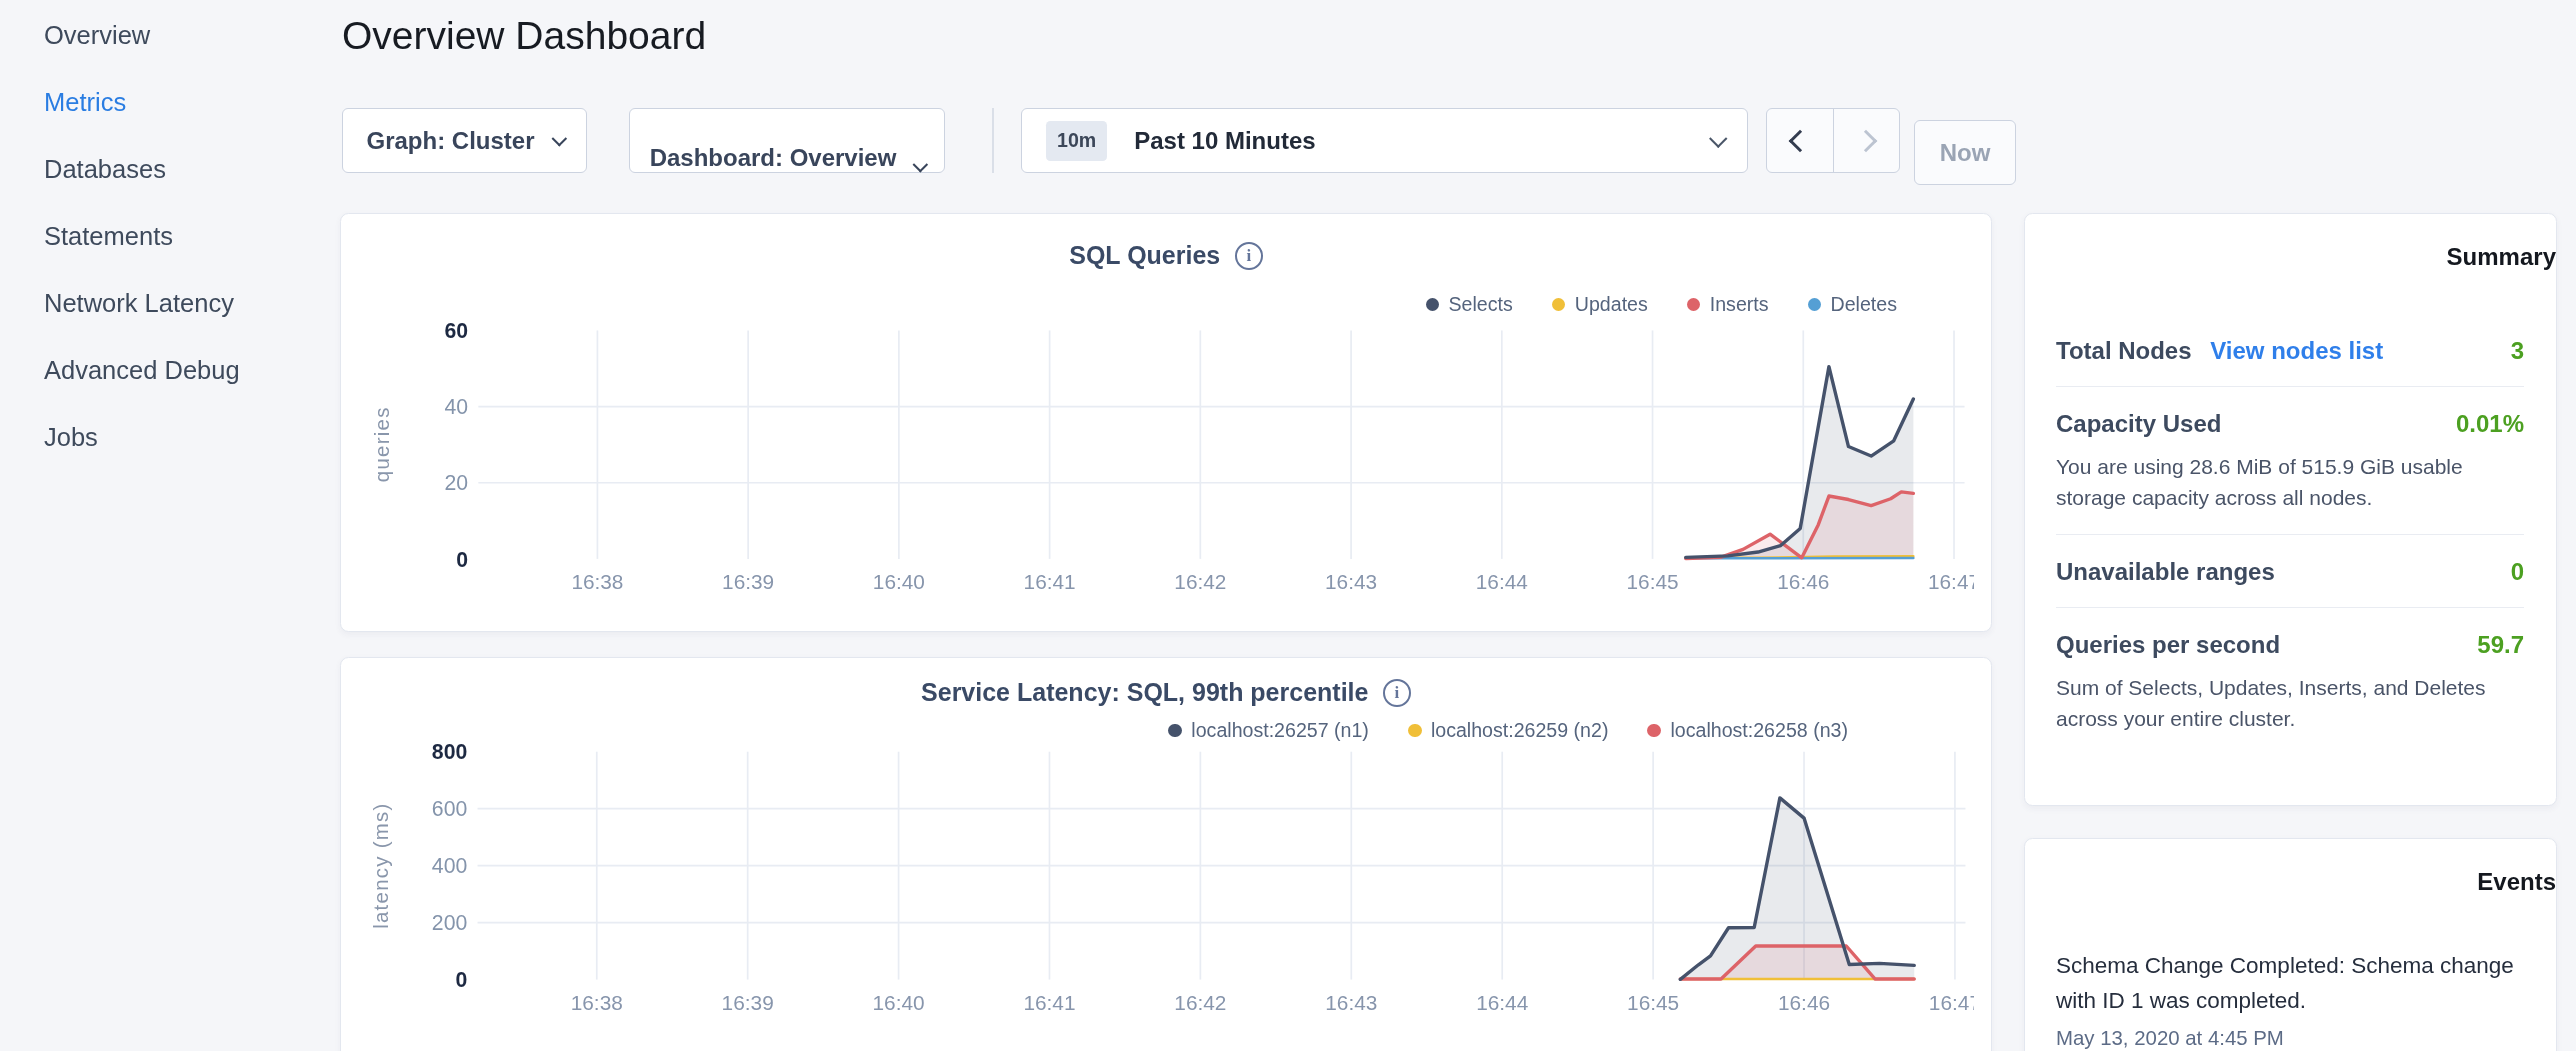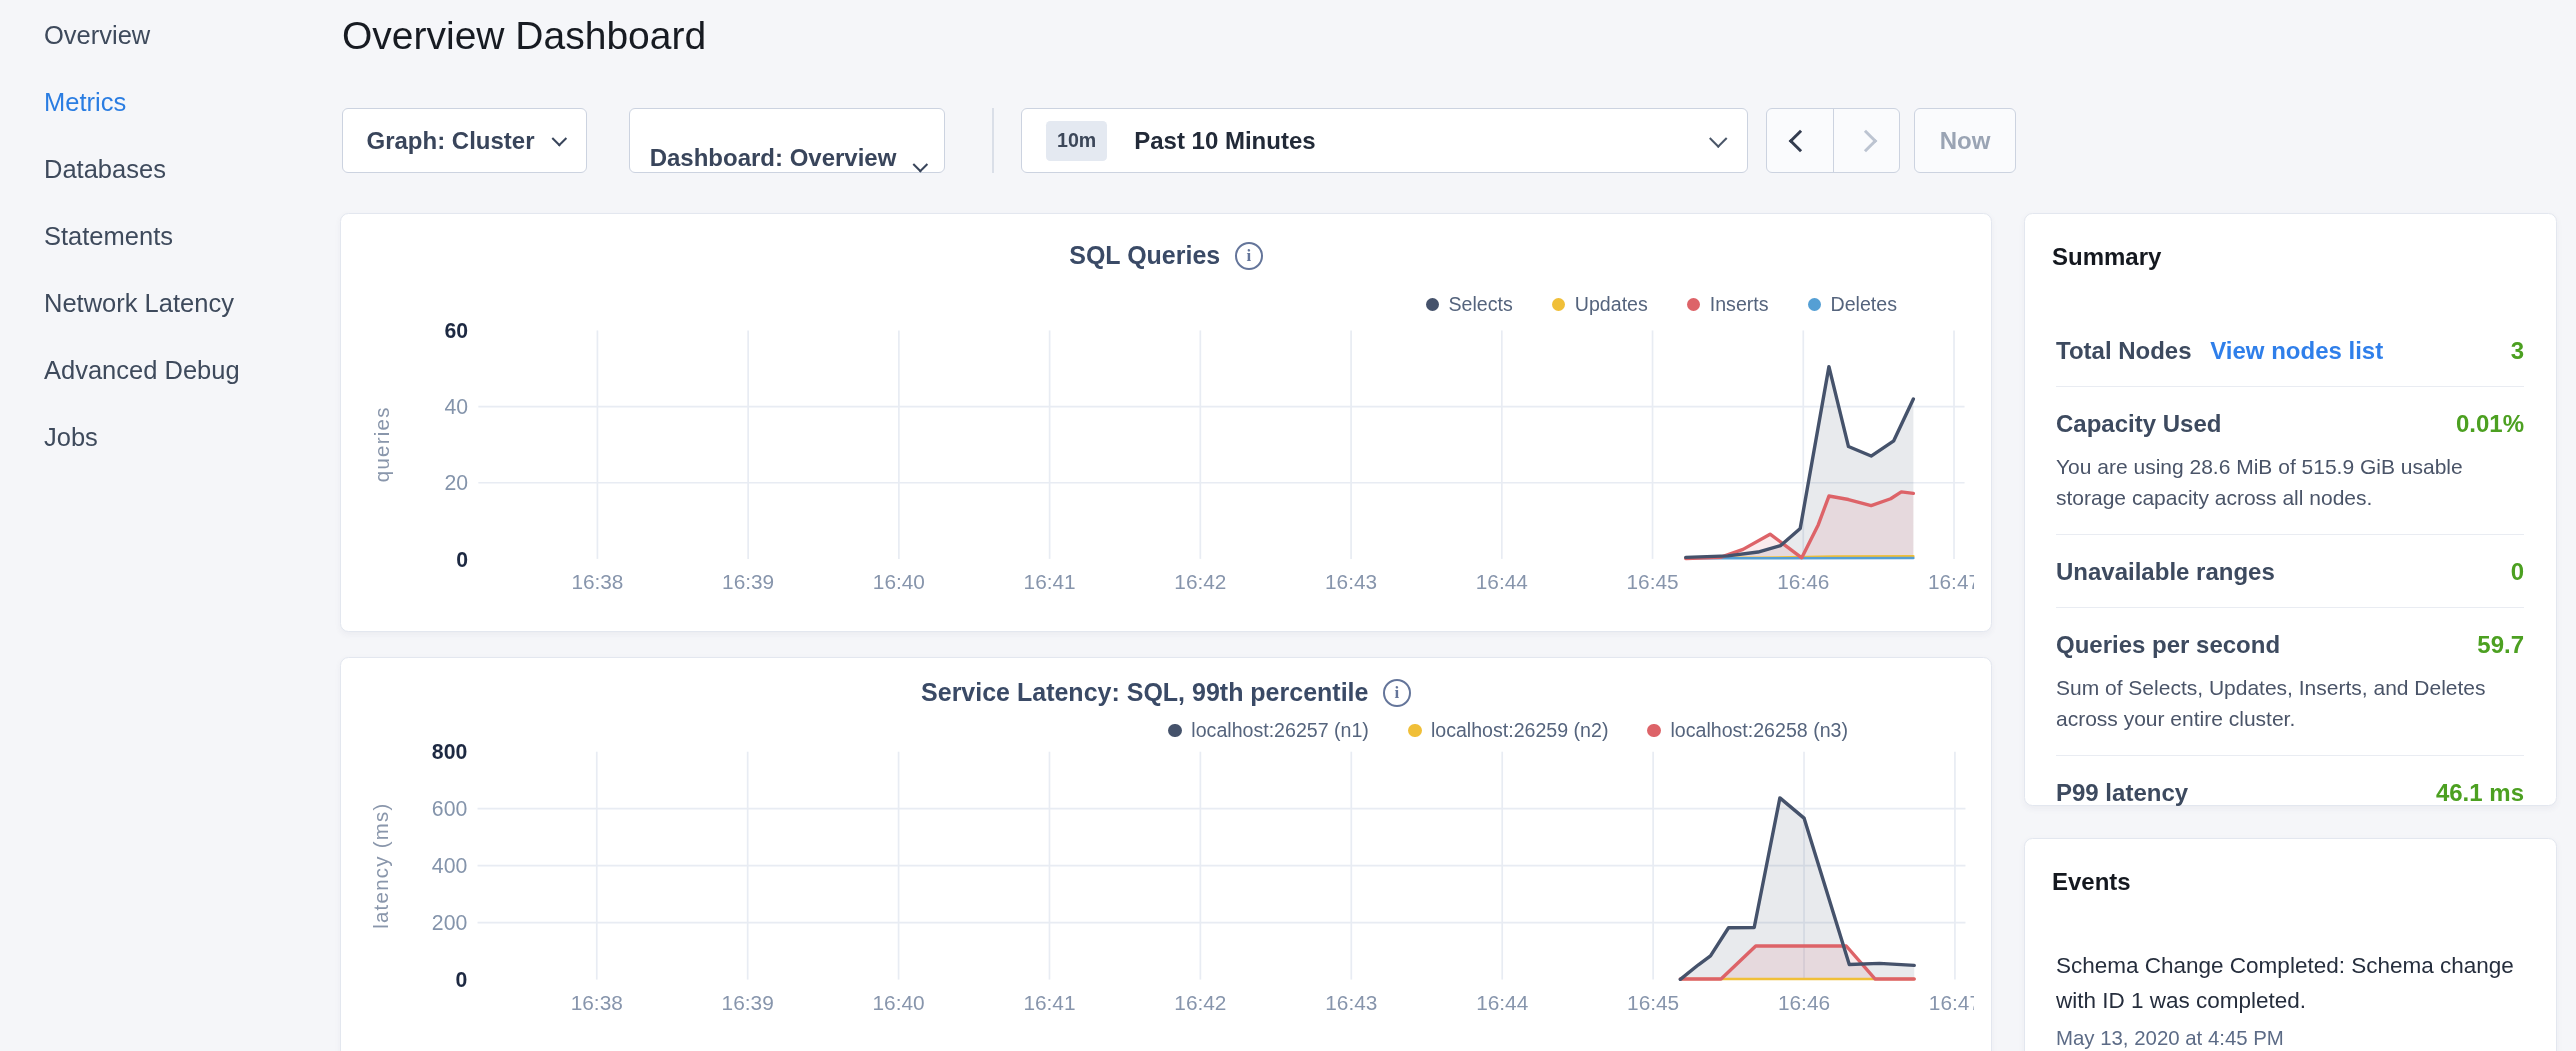--- a/index.html
+++ b/index.html
@@ -25,21 +25,21 @@
   #graph-select { left:342px; width:245px; }
   #dashboard-select { left:629px; width:316px;align-items:flex-end; }
   .v-divider { position:absolute; left:992px; top:108px; width:1.7px; height:65px; background:#dadfe8; }
   #time-box { left:1021px; width:727px; padding:0 24px; }
   .time-badge { background:#e4e9f1; color:#3c4759; font-weight:700; font-size:19.6px; padding:8.5px 11px; border-radius:4.3px; }
   .time-label { margin-left:27px; font-size:24px; font-weight:700; color:#222a38; }
   #time-box .chev { margin-left:auto; }
   #nav-group { left:1766px; width:134px; background:#fafbfd; padding:0; overflow:hidden; }
   .nav-btn { flex:1; height:100%; display:flex; align-items:center; justify-content:center; cursor:pointer; }
   .nav-btn.prev { border-right:0.9px solid #ccd3e0; }
-  #now-btn { left:1914px; width:102px; background:#fafbfd; justify-content:center; font-size:24px; font-weight:700; color:#9aa4b4; }
+  #now-btn { left:1914px; width:102px; background:#fafbfd; justify-content:center; font-size:24px; font-weight:700; color:#9aa4b4;margin-top:12px; }
   
   .chev { display:inline-block; border-style:solid; border-color:#39455b; border-width:0 2.6px 2.6px 0; width:11px; height:11px; }
   .chev.down  { transform:rotate(45deg) translateY(-2.6px); }
   .chev.big   { width:12.8px; height:12.8px; border-width:0 2.1px 2.1px 0; border-color:#4a5668; }
   .chev.left  { transform:rotate(135deg); width:16px; height:16px; border-width:0 3.8px 3.8px 0; border-color:#333c4f; }
   .chev.right { transform:rotate(-45deg); width:16px; height:16px; border-width:0 3.8px 3.8px 0; border-color:#bcc4d1; }
   
   .card { position:absolute; background:#fff; border:0.9px solid #e3e7ef; border-radius:8.5px; box-shadow:0 2.6px 6.8px rgba(55,65,90,.05); }
   #chart-card-0 { left:340px; top:213px; width:1652px; height:419px; }
   #chart-card-1 { left:340px; top:657px; width:1652px; height:404px; }
@@ -56,21 +56,21 @@
   .legend-dot { width:13.6px; height:13.6px; border-radius:50%; margin-right:9.4px; }
   .chart-svg { position:absolute; left:8.5px; }
   #chart-svg-0 { top:102px; }
   #chart-svg-1 { top:85px; }
   .ytick { font-size:25px; fill:#8494ab; }
   .ytick.bold { font-weight:700; fill:#1d2942; }
   .xtick { font-size:24.5px; fill:#8795ac; }
   .axis-label { font-size:24px; fill:#8996ab; letter-spacing:1.5px; }
   .gridline { stroke:#e8ecf3; stroke-width:2; }
   
-  .panel-title { position:absolute; left:0; right:0; top:29px; text-align:left; font-size:24px; font-weight:700; color:#14181f;margin-left:27px; }
+  .panel-title { position:absolute; left:0; right:0; top:29px; text-align:right; font-size:24px; font-weight:700; color:#14181f;margin-left:27px; }
   .sum-rows { position:absolute; left:31px; right:32px; top:100px; }
   .sum-row { padding:23px 0 21px; border-bottom:0.9px solid #e9ecf2; }
   .sum-row:last-child { border-bottom:none; }
   .sum-head { display:flex; align-items:baseline; }
   .sum-label { font-size:24px; font-weight:700; color:#3d4a5f; }
   .sum-link { margin-left:18.7px; font-size:24px; font-weight:700; color:#2f7fea; cursor:pointer; }
   .sum-value { margin-left:auto; font-size:24px; font-weight:700; color:#4ca021; white-space:nowrap; }
   .sum-desc { margin-top:12.8px; font-size:21px; line-height:31px; color:#4a5468; }
   .events-body { position:absolute; left:31px; right:31px; top:82px; }
   .events-item { margin-top:27px; cursor:pointer; }
@@ -256,26 +256,20 @@
           <span class="sum-value">0</span>
         </div>
       </div>
       <div class="sum-row">
         <div class="sum-head">
           <span class="sum-label">Queries per second</span>
           <span class="sum-value">59.7</span>
         </div>
         <div class="sum-desc">Sum of Selects, Updates, Inserts, and Deletes across your entire cluster.</div>
       </div>
-      <div class="sum-row">
-        <div class="sum-head">
-          <span class="sum-label">P99 latency</span>
-          <span class="sum-value">46.1 ms</span>
-        </div>
-      </div>
     </div>
 </aside>
 
 <aside class="card" id="events-card">
   <div class="panel-title">Events</div>
   <div class="events-body" id="events-body">
       <div class="events-item">
         <div class="events-text">Schema Change Completed: Schema change with ID 1 was completed.</div>
         <div class="events-time">May 13, 2020 at 4:45 PM</div>
       </div>

